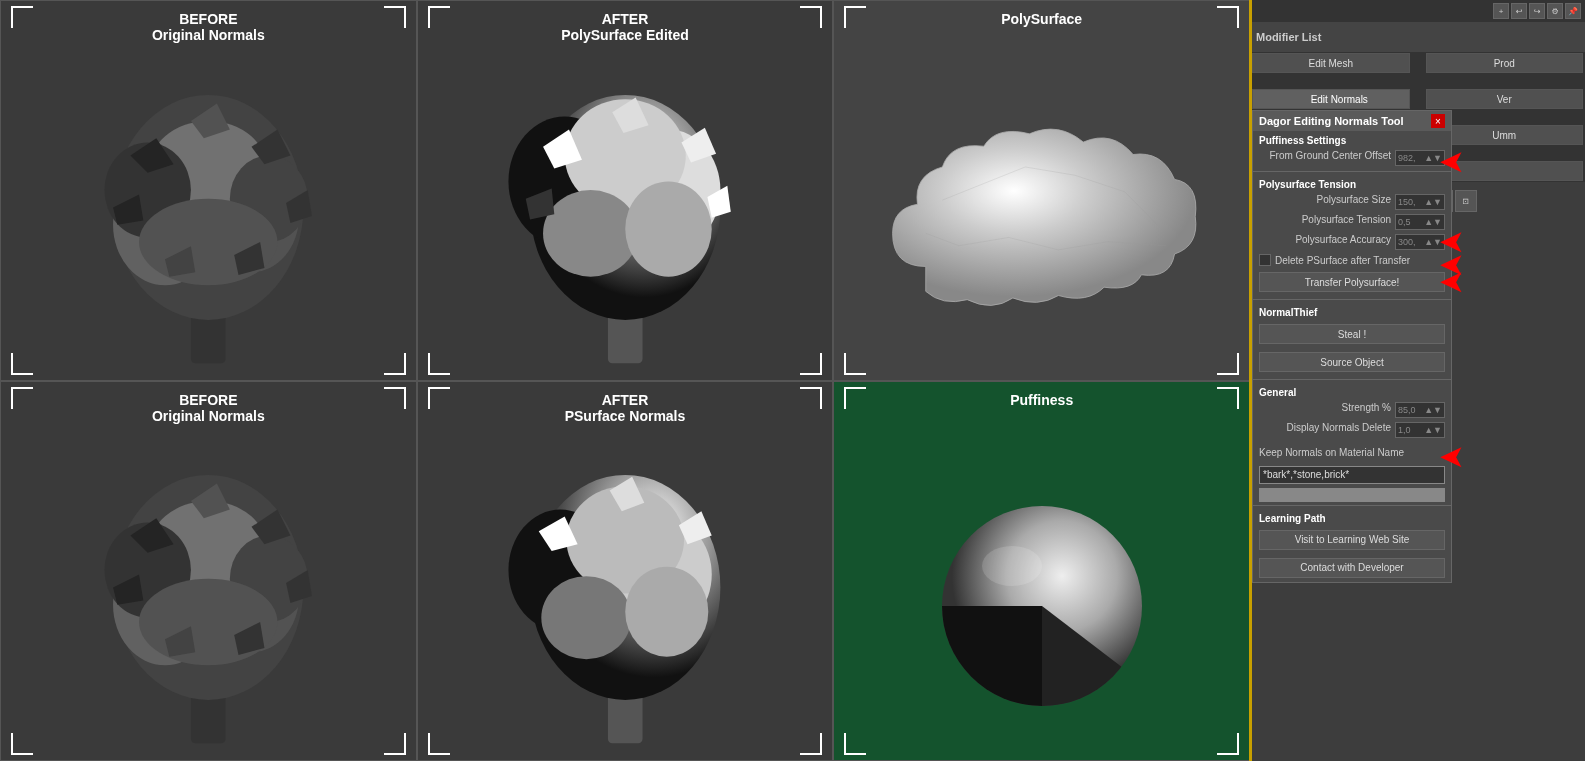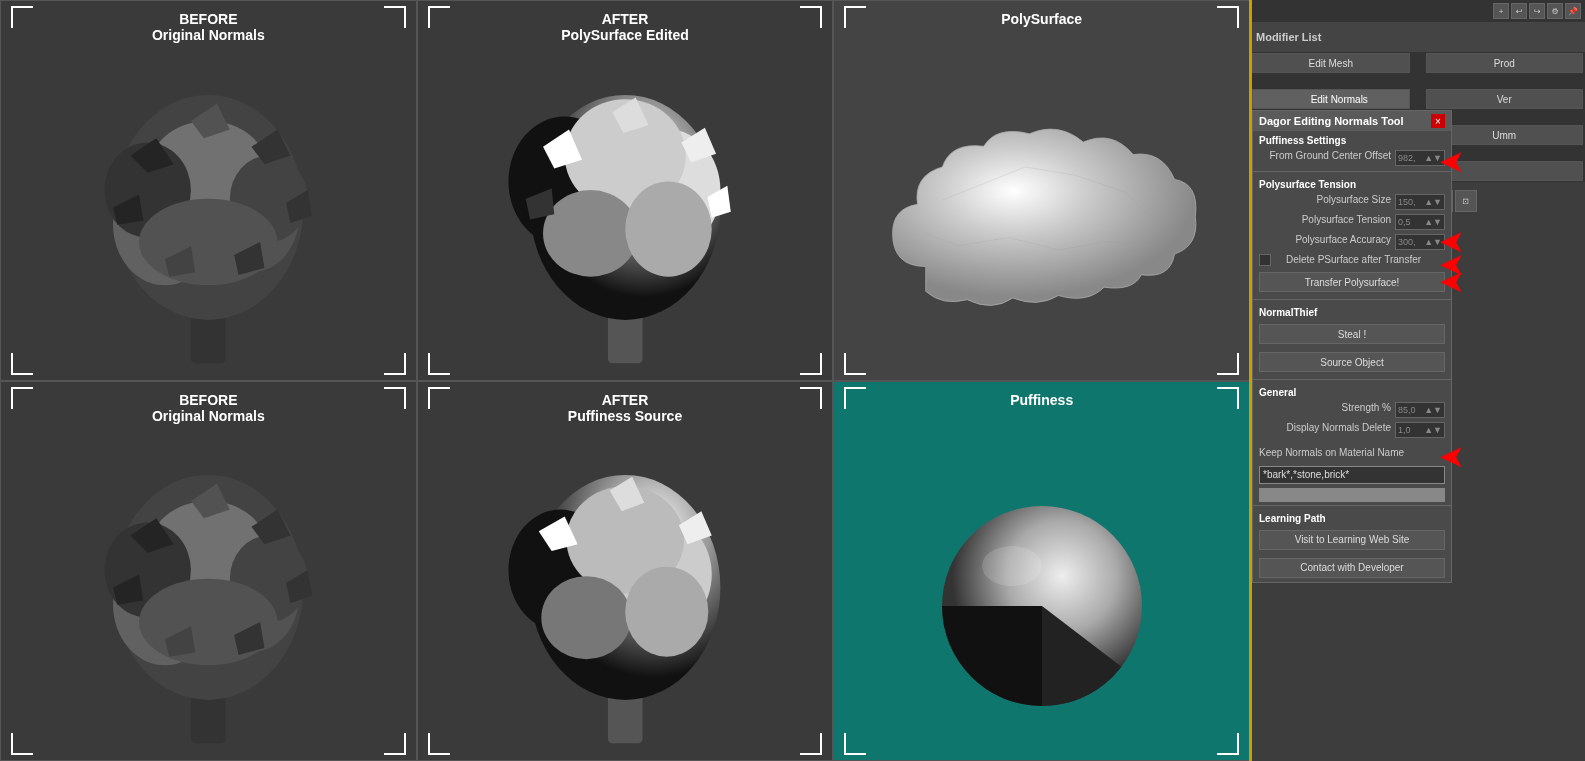--- a/index.html
+++ b/index.html
@@ -206,23 +206,23 @@
       justify-content: center;
       margin: 2px 0;
     }
 
     .dagor-btn-row {
       padding: 2px 6px;
     }
 
     .dagor-checkbox-row {
       display: flex;
-      align-items: flex-start;
+      align-items: center;
       padding: 2px 6px;
-      gap: 15px;
+      gap: 4px;
     }
 
     .dagor-checkbox {
       width: 12px;
       height: 12px;
       background: #333;
       border: 1px solid #666;
     }
 
     .dagor-checkbox-label {
@@ -487,21 +487,21 @@
       <polygon points="100,220 130,205 135,235 105,240" fill="#444"></polygon>
       <polygon points="180,215 210,200 215,230 185,238" fill="#333"></polygon>
     </svg>
   </div>
 
   <div class="viewport-cell">
     <div class="bracket"></div>
     <div class="bracket-bottom"></div>
     <div class="viewport-label">
       <span>AFTER</span><br>
-      <span>Puffiness Source</span>
+      <span>PSurface Normals</span>
     </div>
     <svg class="tree-image" viewBox="0 0 300 350" xmlns="http://www.w3.org/2000/svg">
       <defs>
         <radialGradient id="tg3" cx="65%" cy="25%" r="65%">
           <stop offset="0%" stop-color="#fff"></stop>
           <stop offset="45%" stop-color="#999"></stop>
           <stop offset="100%" stop-color="#111"></stop>
         </radialGradient>
       </defs>
       <rect x="130" y="250" width="40" height="90" fill="#555" rx="5"></rect>
@@ -510,21 +510,21 @@
       <ellipse cx="195" cy="145" rx="55" ry="65" fill="#ccc"></ellipse>
       <ellipse cx="150" cy="105" rx="68" ry="62" fill="#bbb"></ellipse>
       <ellipse cx="105" cy="195" rx="52" ry="48" fill="#777"></ellipse>
       <ellipse cx="198" cy="188" rx="48" ry="52" fill="#aaa"></ellipse>
       <polygon points="50,95 80,78 95,110 65,118" fill="#fff"></polygon>
       <polygon points="212,88 238,72 250,100 222,110" fill="#eee"></polygon>
       <polygon points="132,48 158,32 172,62 146,72" fill="#ddd"></polygon>
     </svg>
   </div>
 
-  <div class="viewport-cell" style="background:#0f766e;">
+  <div class="viewport-cell" style="background:#14532d;">
     <div class="bracket"></div>
     <div class="bracket-bottom"></div>
     <div class="viewport-label">
       <span>Puffiness</span>
     </div>
 
     <div class="puff-container">
       <svg width="220" height="220" viewBox="0 0 220 220" xmlns="http://www.w3.org/2000/svg">
         <defs>
           <radialGradient id="sphereGrad" cx="60%" cy="35%" r="55%">

